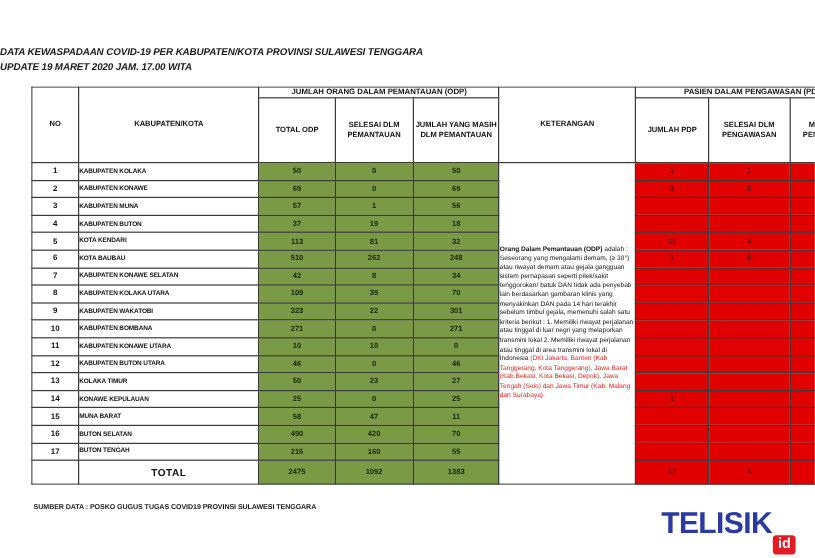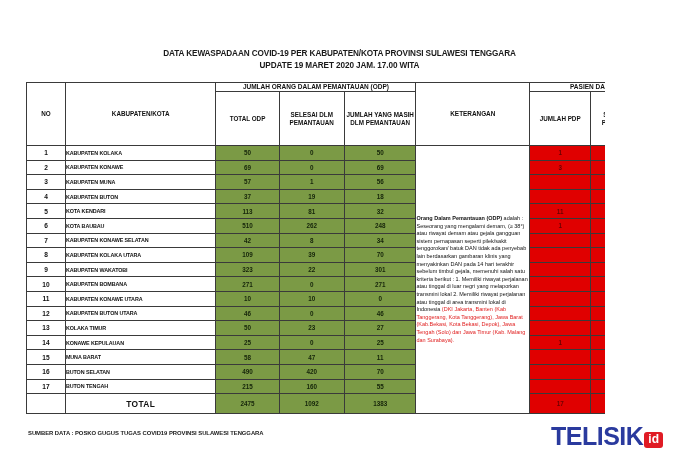--- a/index.html
+++ b/index.html
@@ -11,35 +11,36 @@
     height: 465px;
     background: #ffffff;
     font-family: "Liberation Sans", sans-serif;
     color: #1a1a1a;
     overflow: hidden;
     position: relative;
   }
 
   
   .title-block {
-    padding-top: 48px;
-    text-align: center;
+    padding-top: 38px;
+    text-align: left;
+    font-style: italic;
   }
   .title-line {
     font-size: 8.2px;
     font-weight: bold;
     letter-spacing: -0.1px;
     line-height: 12px;
     color: #1a1a1a;
   }
 
   
   .table-wrap {
     margin: 10px 0 16px 26px;
-    width: 579px;
+    width: 653px;
     overflow: hidden;
   }
   table.data {
     border-collapse: collapse;
     table-layout: fixed;
     width: 700px; 
     font-size: 6.2px;
   }
   table.data th,
   table.data td {
@@ -160,21 +161,21 @@
   .logo-badge {
     margin-left: 1px;
     background: #e01b24;
     color: #ffffff;
     font-size: 12px;
     font-weight: bold;
     padding: 2px 4px 3px 4px;
     border-radius: 3px;
     line-height: 11px;
     position: relative;
-    top: 3px;
+    top: 17px;
   }
 </style>
 </head>
 <body>
 
 <div class="title-block">
   <div class="title-line">DATA KEWASPADAAN COVID-19 PER KABUPATEN/KOTA PROVINSI SULAWESI TENGGARA</div>
   <div class="title-line">UPDATE 19 MARET 2020 JAM. 17.00 WITA</div>
 </div>
 

